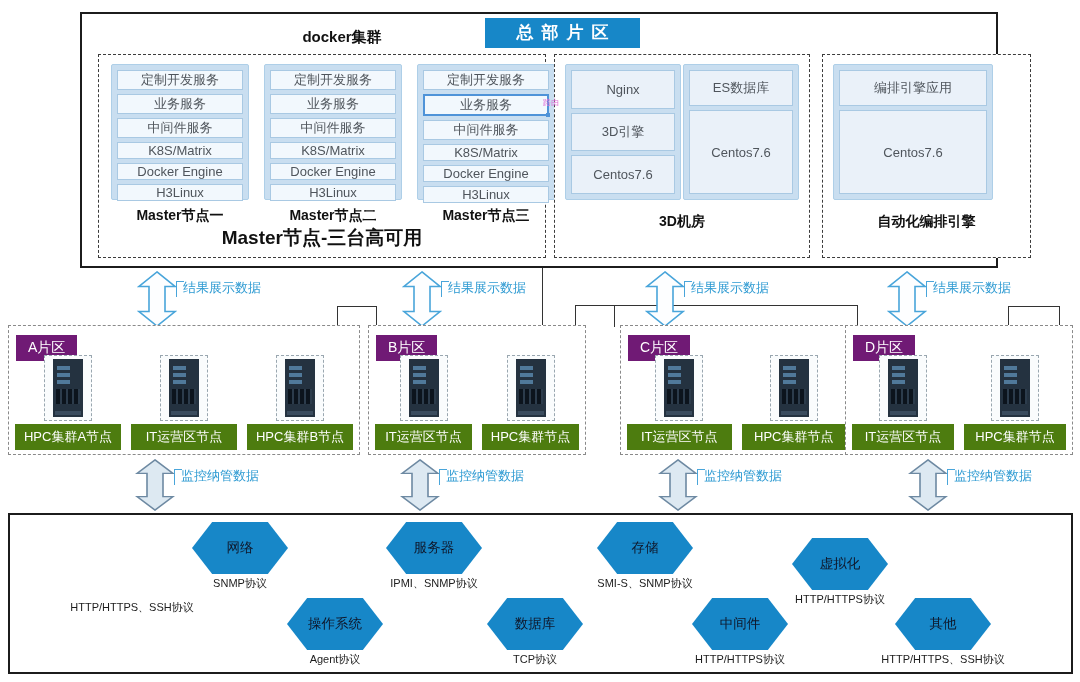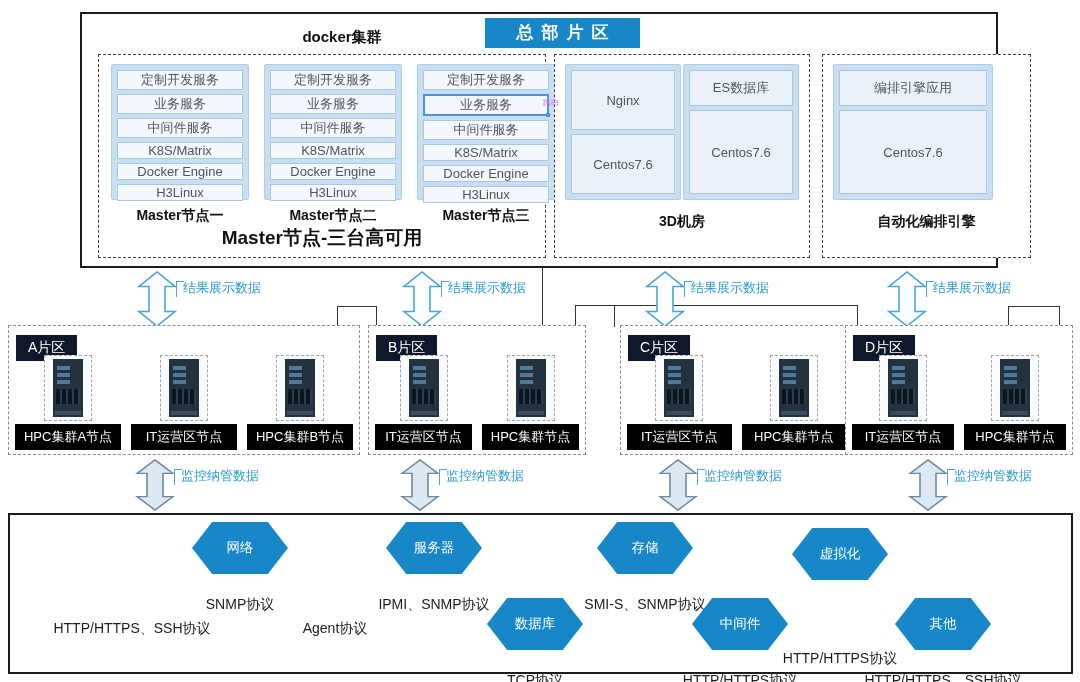--- a/index.html
+++ b/index.html
@@ -61,45 +61,45 @@
   .arrow-top path { fill:#fdfeff; stroke:#49a5da; stroke-width:1.6; }
   .arrow-bottom path { fill:#dde9f2; stroke:#6d89a2; stroke-width:1.6; }
   .arrow-label { position:absolute; left:46px; top:8px; font-size:13px; white-space:nowrap;
                  color:#2d9ad2; }
   .arrow-label::before { content:""; position:absolute; left:-7px; top:2px; width:7px; height:15px;
                          border-left:1px solid #49a5da; border-top:1px solid #49a5da; }
 
   
   .zone { position:absolute; top:325px; height:130px; border:1px dashed #8a8a8a;
           box-sizing:border-box; background:#fff; }
-  .zone-label { position:absolute; left:7px; top:9px; background:#0f172a; color:#fff;
+  .zone-label { position:absolute; left:7px; top:9px; background:#701a75; color:#fff;
                 font-size:14px; padding:4px 12px; }
   .zone-nodes { position:absolute; left:6px; right:6px; bottom:4px; display:flex; gap:10px; }
   .node-col { flex:1; display:flex; flex-direction:column; align-items:center; min-width:0; }
   .server-box { width:48px; height:66px; border:1px dashed #9aa7b0; background:#fafcfd;
                 display:flex; align-items:center; justify-content:center; margin-bottom:3px;
                 box-sizing:border-box; }
   .server-tower { width:30px; height:58px; background:#243240; position:relative;
                   padding-top:7px; box-sizing:border-box; }
   .s-stripe { width:13px; height:4px; background:#50799a; margin:0 0 3px 4px; }
   .s-slats { height:15px; margin:5px 3px 0;
              background:repeating-linear-gradient(90deg,#0c141d 0px,#0c141d 4px,#2c3c4c 4px,#2c3c4c 6px); }
   .s-base { position:absolute; bottom:2px; left:2px; right:2px; height:4px; background:#3a4c5e; }
-  .node-label { width:100%; height:26px; background:#000000; color:#fff; font-size:13px;
+  .node-label { width:100%; height:26px; background:#4d7c0f; color:#fff; font-size:13px;
                 display:flex; align-items:center; justify-content:center; white-space:nowrap; }
 
   
   .bottom-box { position:absolute; left:8px; top:513px; width:1065px; height:161px;
                 border:2px solid #1c1c1c; background:#fff; box-sizing:border-box; }
   .proto-unit { position:absolute; width:220px; display:flex; flex-direction:column;
                 align-items:center; }
-  .hex { width:96px; height:52px; background:#1787c8; color:#ffffff; font-size:13.5px;
+  .hex { width:96px; height:52px; background:#1787c8; color:#0f172a; font-size:13.5px;
          display:flex; align-items:center; justify-content:center;
          clip-path:polygon(21% 0,79% 0,100% 50%,79% 100%,21% 100%,0 50%); }
-  .proto-label { margin-top:22px; font-size:14px; color:#1c1c1c; white-space:nowrap; }
+  .proto-label { margin-top:2px; font-size:11px; color:#1c1c1c; white-space:nowrap; }
 </style>
 </head>
 <body>
 
 <div class="canvas">
 
   <div class="top-box">
     <div class="docker-label">docker集群</div>
     <div class="hq-title">总部片区</div>
 
@@ -139,20 +139,21 @@
             <div class="master-label">Master节点三</div>
           </div>
         </div>
       <div class="masters-caption">Master节点-三台高可用</div>
     </div>
 
     <div class="dashed-box room3d-box">
       <div class="stacks-row" id="room3d-stacks">
           <div class="stack tallstack ">
             <div class="stack-row">Nginx</div>
+            <div class="stack-row">3D引擎</div>
             <div class="stack-row">Centos7.6</div>
           </div>
           <div class="stack tallstack ">
             <div class="stack-row fixed42">ES数据库</div>
             <div class="stack-row grow">Centos7.6</div>
           </div>
         </div>
       <div class="section-caption">3D机房</div>
     </div>
 
@@ -364,28 +365,29 @@
           <div class="proto-label">SNMP协议</div>
         </div>
         <div class="proto-unit" style="left: 314px; top: 7px;">
           <div class="hex">服务器</div>
           <div class="proto-label">IPMI、SNMP协议</div>
         </div>
         <div class="proto-unit" style="left: 525px; top: 7px;">
           <div class="hex">存储</div>
           <div class="proto-label">SMI-S、SNMP协议</div>
         </div>
-        <div class="proto-unit" style="left: 720px; top: 13px; gap: 48px;">
+        <div class="proto-unit" style="left: 720px; top: 23px;">
           <div class="hex">虚拟化</div>
           <div class="proto-label">HTTP/HTTPS协议</div>
         </div>
         <div class="proto-unit" style="left: 12px; top: 83px;">
           <div class="proto-label">HTTP/HTTPS、SSH协议</div>
         </div>
         <div class="proto-unit" style="left: 215px; top: 83px;">
+          <div class="hex">操作系统</div>
           <div class="proto-label">Agent协议</div>
         </div>
         <div class="proto-unit" style="left: 415px; top: 83px;">
           <div class="hex">数据库</div>
           <div class="proto-label">TCP协议</div>
         </div>
         <div class="proto-unit" style="left: 620px; top: 83px;">
           <div class="hex">中间件</div>
           <div class="proto-label">HTTP/HTTPS协议</div>
         </div>

